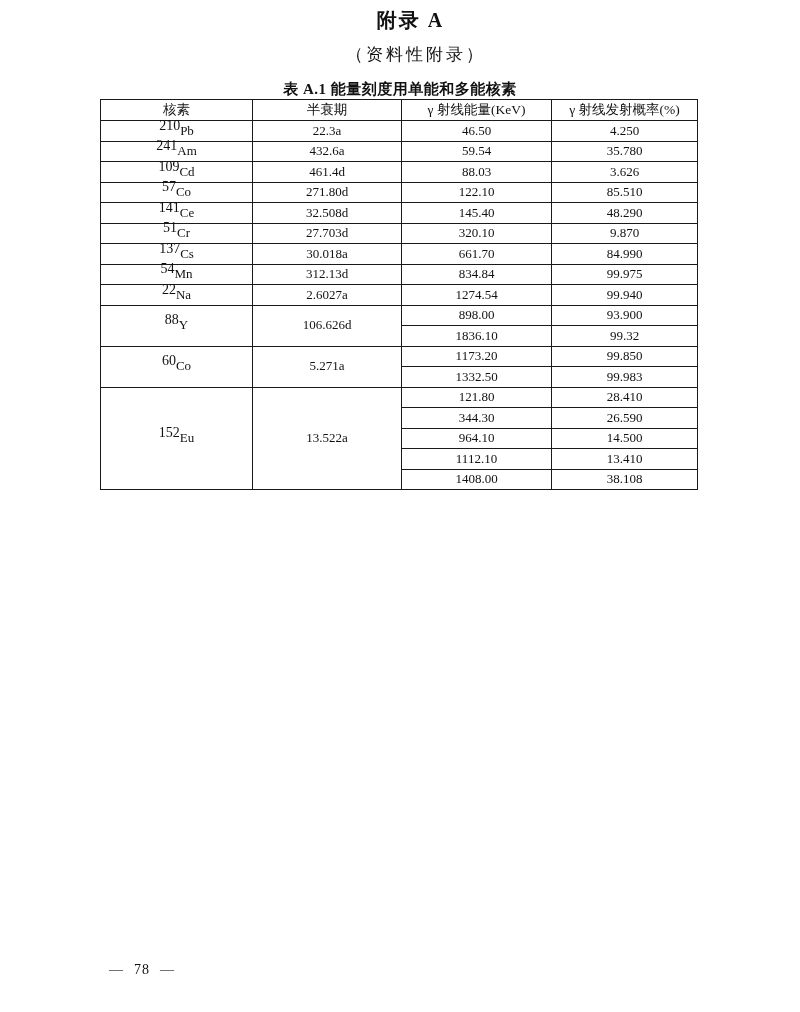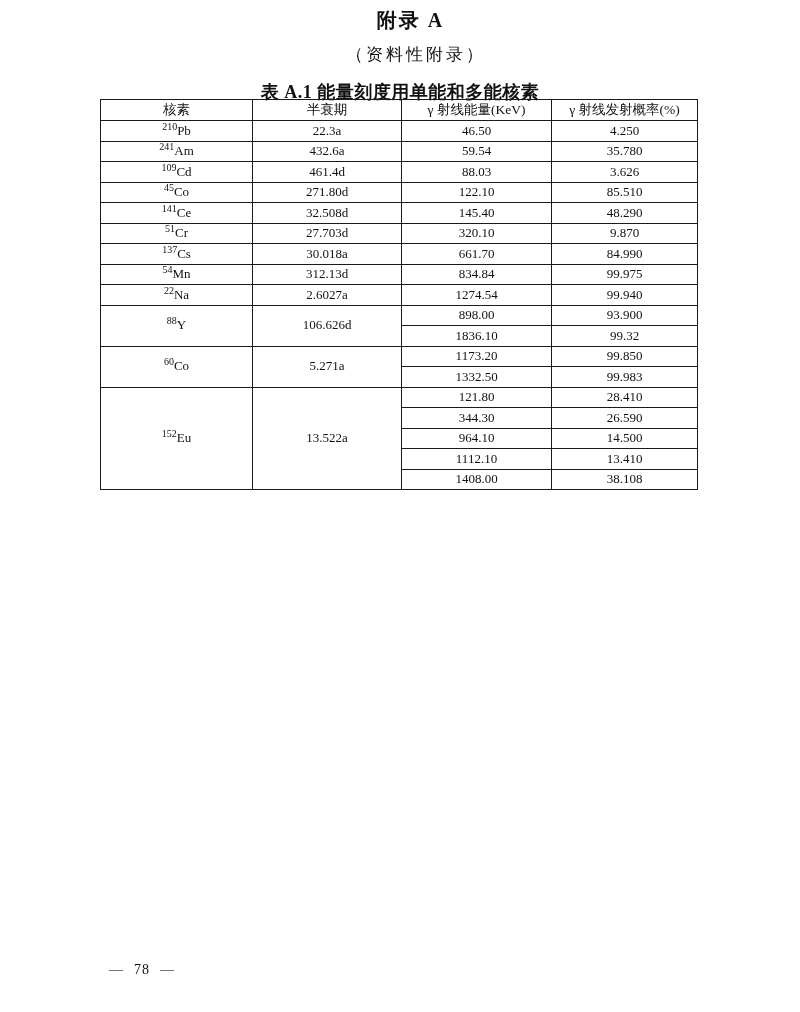--- a/index.html
+++ b/index.html
@@ -37,21 +37,21 @@
     font-size: 17px;
     letter-spacing: 3px;
     padding-left: 32px;
   }
   .table-caption {
     position: absolute;
     top: 80px;
     left: 0;
     width: 100%;
     text-align: center;
-    font-size: 18px;
+    font-size: 15px;
     font-weight: bold;
     letter-spacing: 0.5px;
   }
   table.nuclide-table {
     position: absolute;
     top: 99px;
     left: 100px;
     width: 597px;
     border-collapse: collapse;
     table-layout: fixed;
@@ -66,21 +66,21 @@
     padding: 0 2px;
     line-height: 1.1;
     font-weight: normal;
   }
   .nuclide-table th {
     font-size: 13.5px;
     height: 21px;
     margin-left: 35px;
   }
   .nuclide-table sup {
-    font-size: 10px;
+    font-size: 14px;
     line-height: 0;
     vertical-align: 5px;
   }
   .page-footer {
     position: absolute;
     top: 962px;
     left: 99px;
     font-size: 14px;
     letter-spacing: 1px;
     white-space: pre;
@@ -129,21 +129,21 @@
           <td>59.54</td>
           <td>35.780</td>
         </tr>
         <tr>
           <td rowspan="1"><sup>109</sup>Cd</td>
           <td rowspan="1">461.4d</td>
           <td>88.03</td>
           <td>3.626</td>
         </tr>
         <tr>
-          <td rowspan="1"><sup>45</sup>Co</td>
+          <td rowspan="1"><sup>57</sup>Co</td>
           <td rowspan="1">271.80d</td>
           <td>122.10</td>
           <td>85.510</td>
         </tr>
         <tr>
           <td rowspan="1"><sup>141</sup>Ce</td>
           <td rowspan="1">32.508d</td>
           <td>145.40</td>
           <td>48.290</td>
         </tr>

